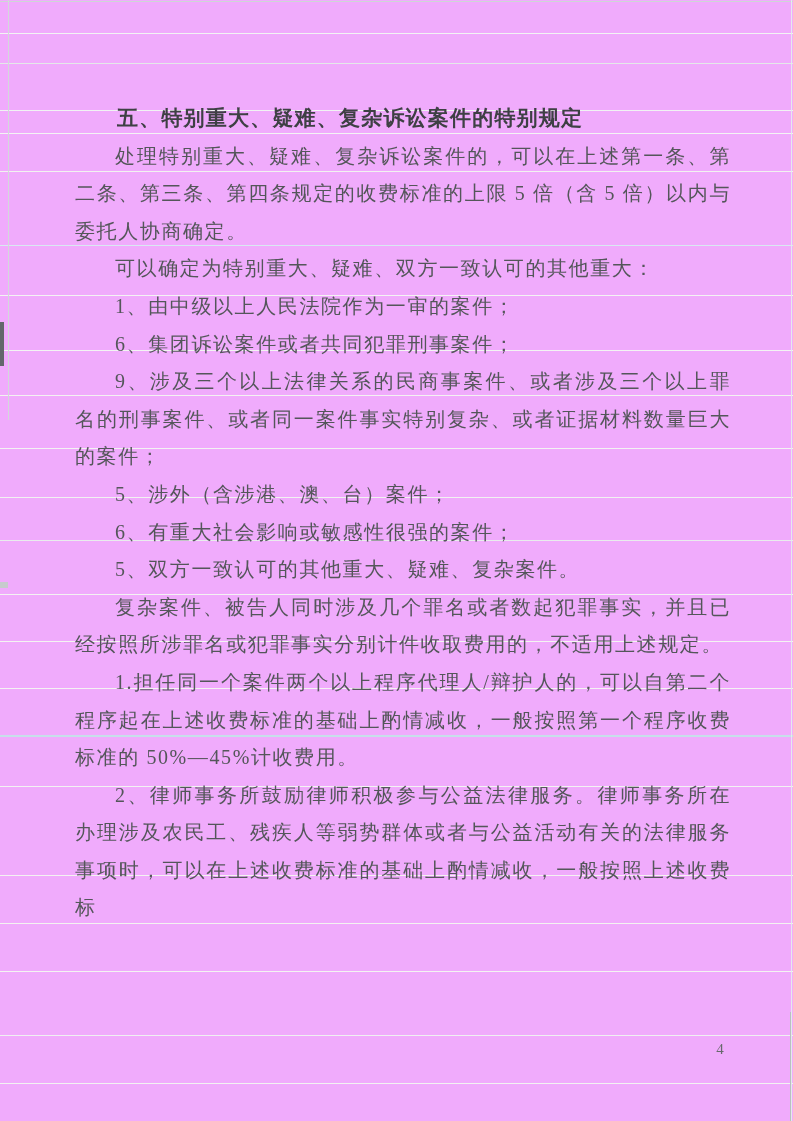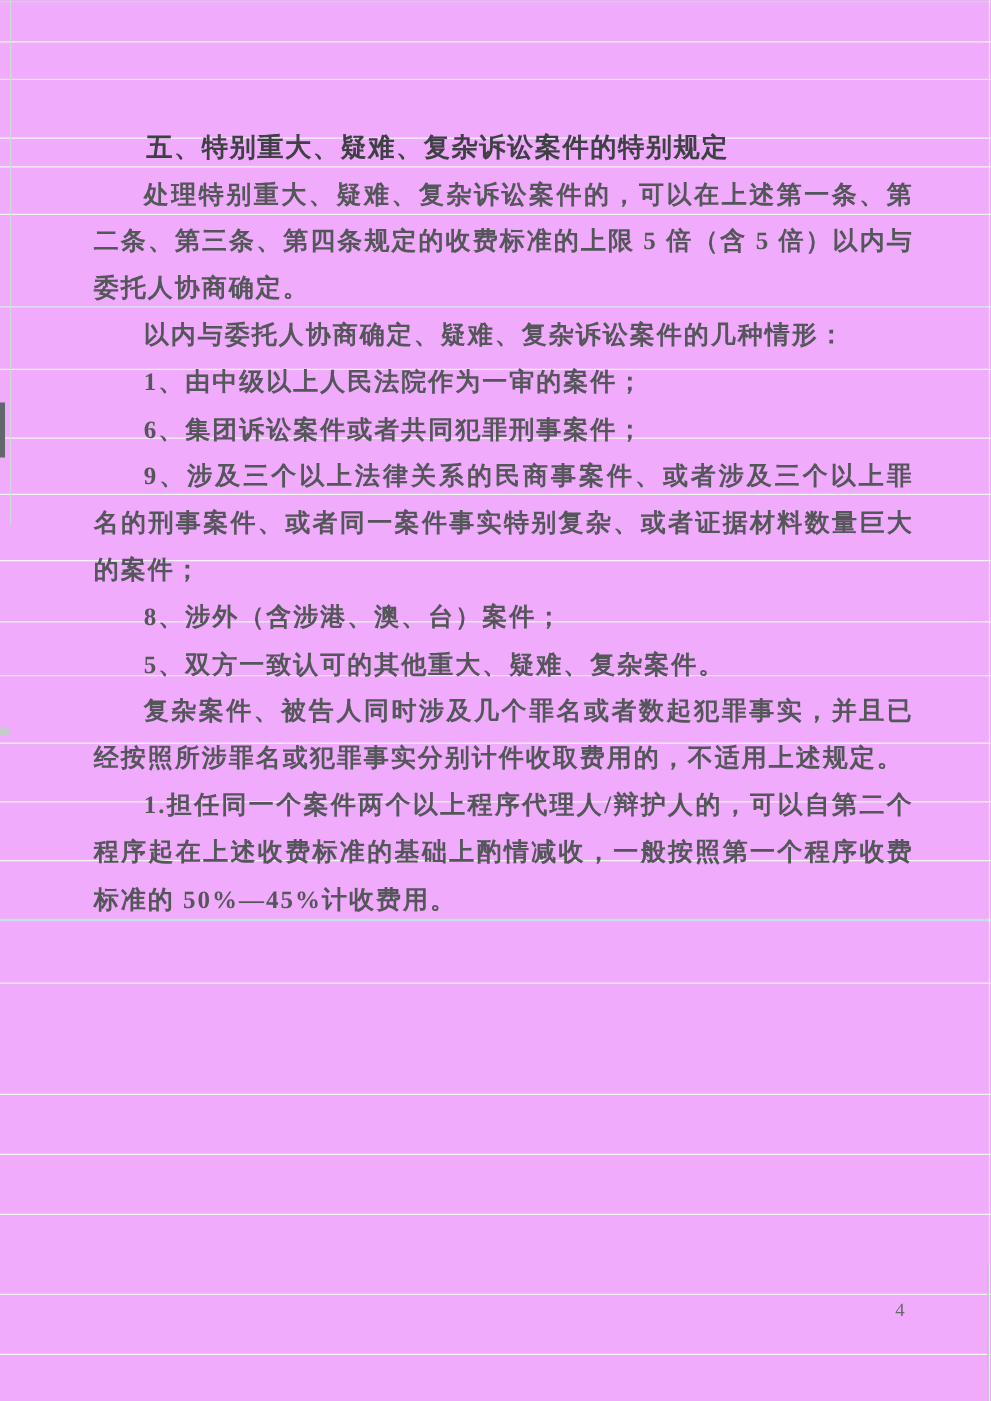--- a/index.html
+++ b/index.html
@@ -36,21 +36,20 @@
     color: #54565a;
     font-size: 20px;
     line-height: 37.6px;
     letter-spacing: 1.6px;
     text-align: justify;
   }
   .doc p {
     margin: 0;
     text-indent: 2em;
     word-break: break-all;
-    font-weight: bold;
   }
   .doc p.h {
     font-weight: bold;
     color: #3e4044;
     font-size: 21px;
     letter-spacing: 1.2px;
   }
   .pagenum {
     position: absolute;
     left: 708px;
@@ -94,25 +93,27 @@
 
   <div class="vline" style="left:8px; top:0; height:420px; background:#d3d8da;"></div>
   <div class="vline" style="left:790px; top:1012px; height:109px; background:#b9bec1;"></div>
   <div class="vline" style="left:791px; top:0; height:1121px; background:#e6e9ea;"></div>
   <div class="artifact" style="left:0; top:322px; width:4px; height:44px; background:#62676b;"></div>
   <div class="artifact" style="left:0; top:582px; width:8px; height:6px; background:#c7cbcd;"></div>
 
   <div class="doc">
     <p class="h">五、特别重大、疑难、复杂诉讼案件的特别规定</p>
     <p>处理特别重大、疑难、复杂诉讼案件的，可以在上述第一条、第二条、第三条、第四条规定的收费标准的上限 5 倍（含 5 倍）以内与委托人协商确定。</p>
-    <p>以内与委托人协商确定、疑难、复杂诉讼案件的几种情形：</p>
+    <p>可以确定为特别重大、疑难、双方一致认可的其他重大：</p>
     <p>1、由中级以上人民法院作为一审的案件；</p>
     <p>6、集团诉讼案件或者共同犯罪刑事案件；</p>
     <p>9、涉及三个以上法律关系的民商事案件、或者涉及三个以上罪名的刑事案件、或者同一案件事实特别复杂、或者证据材料数量巨大的案件；</p>
-    <p>8、涉外（含涉港、澳、台）案件；</p>
+    <p>5、涉外（含涉港、澳、台）案件；</p>
+    <p>6、有重大社会影响或敏感性很强的案件；</p>
     <p>5、双方一致认可的其他重大、疑难、复杂案件。</p>
     <p>复杂案件、被告人同时涉及几个罪名或者数起犯罪事实，并且已经按照所涉罪名或犯罪事实分别计件收取费用的，不适用上述规定。</p>
     <p>1.担任同一个案件两个以上程序代理人/辩护人的，可以自第二个程序起在上述收费标准的基础上酌情减收，一般按照第一个程序收费标准的 50%—45%计收费用。</p>
+    <p>2、律师事务所鼓励律师积极参与公益法律服务。律师事务所在办理涉及农民工、残疾人等弱势群体或者与公益活动有关的法律服务事项时，可以在上述收费标准的基础上酌情减收，一般按照上述收费标</p>
   </div>
 
   <div class="pagenum">4</div>
 
 </div>
 
 </body></html>

